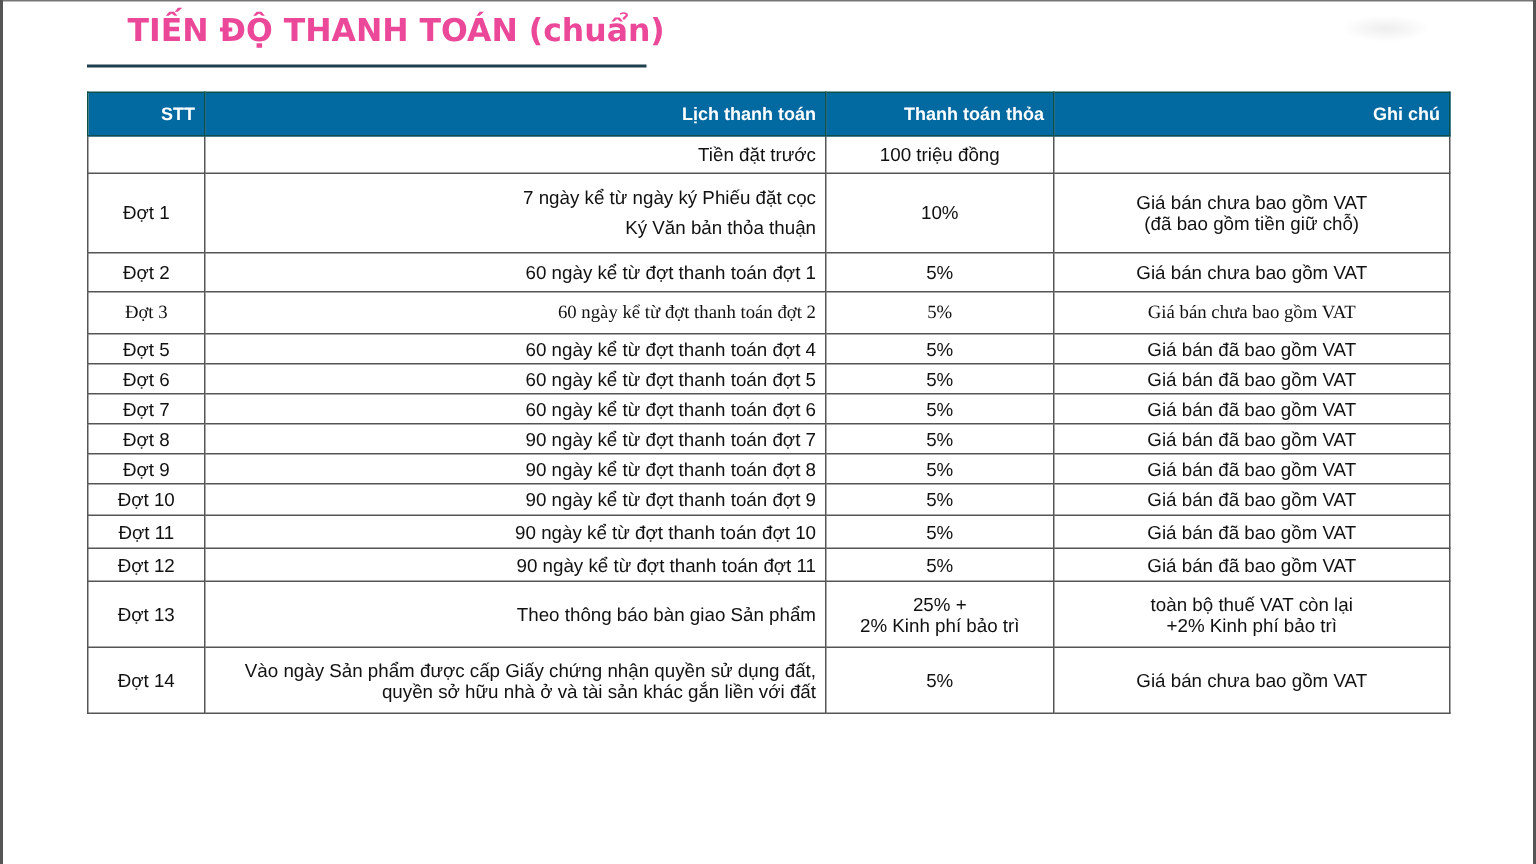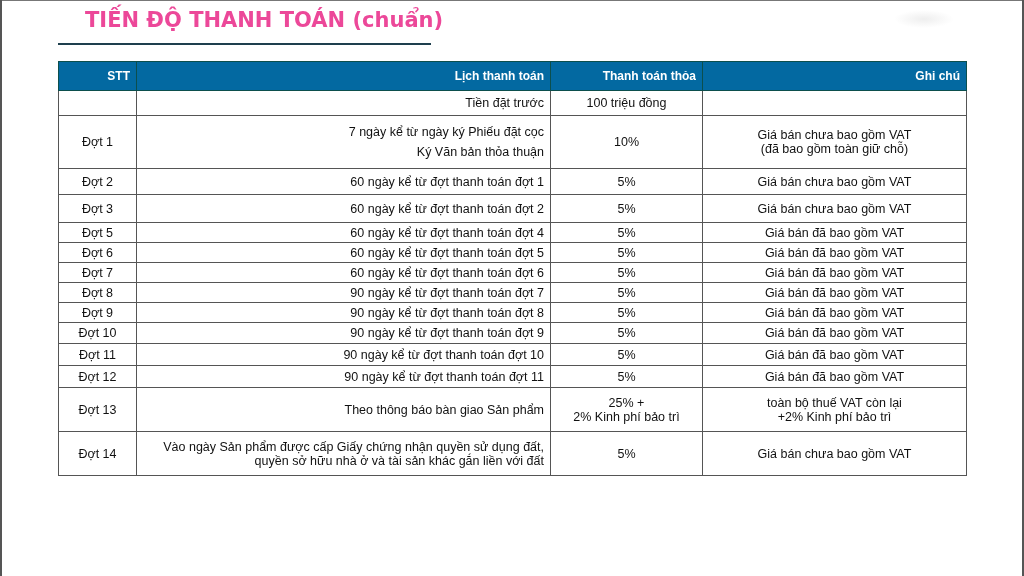--- a/index.html
+++ b/index.html
@@ -82,36 +82,36 @@
         <td class="stt">Đợt 1</td>
         <td class="sched">
           <span class="line">7 ngày kể từ ngày ký Phiếu đặt cọc</span>
           <span class="line sub2">Ký Văn bản thỏa thuận</span>
         </td>
         <td class="amt">
           <span class="line">10%</span>
         </td>
         <td class="note">
           <span class="line">Giá bán chưa bao gồm VAT</span>
-          <span class="line">(đã bao gồm toàn giữ chỗ)</span>
+          <span class="line">(đã bao gồm tiền giữ chỗ)</span>
         </td>
       </tr>
       <tr style="height: 26px;">
         <td class="stt">Đợt 2</td>
         <td class="sched">
           <span class="line">60 ngày kể từ đợt thanh toán đợt 1</span>
         </td>
         <td class="amt">
           <span class="line">5%</span>
         </td>
         <td class="note">
           <span class="line">Giá bán chưa bao gồm VAT</span>
         </td>
       </tr>
-      <tr style="height: 28px;">
+      <tr style="height: 28px; font-family: Liberation Serif, serif;">
         <td class="stt">Đợt 3</td>
         <td class="sched">
           <span class="line">60 ngày kể từ đợt thanh toán đợt 2</span>
         </td>
         <td class="amt">
           <span class="line">5%</span>
         </td>
         <td class="note">
           <span class="line">Giá bán chưa bao gồm VAT</span>
         </td>

